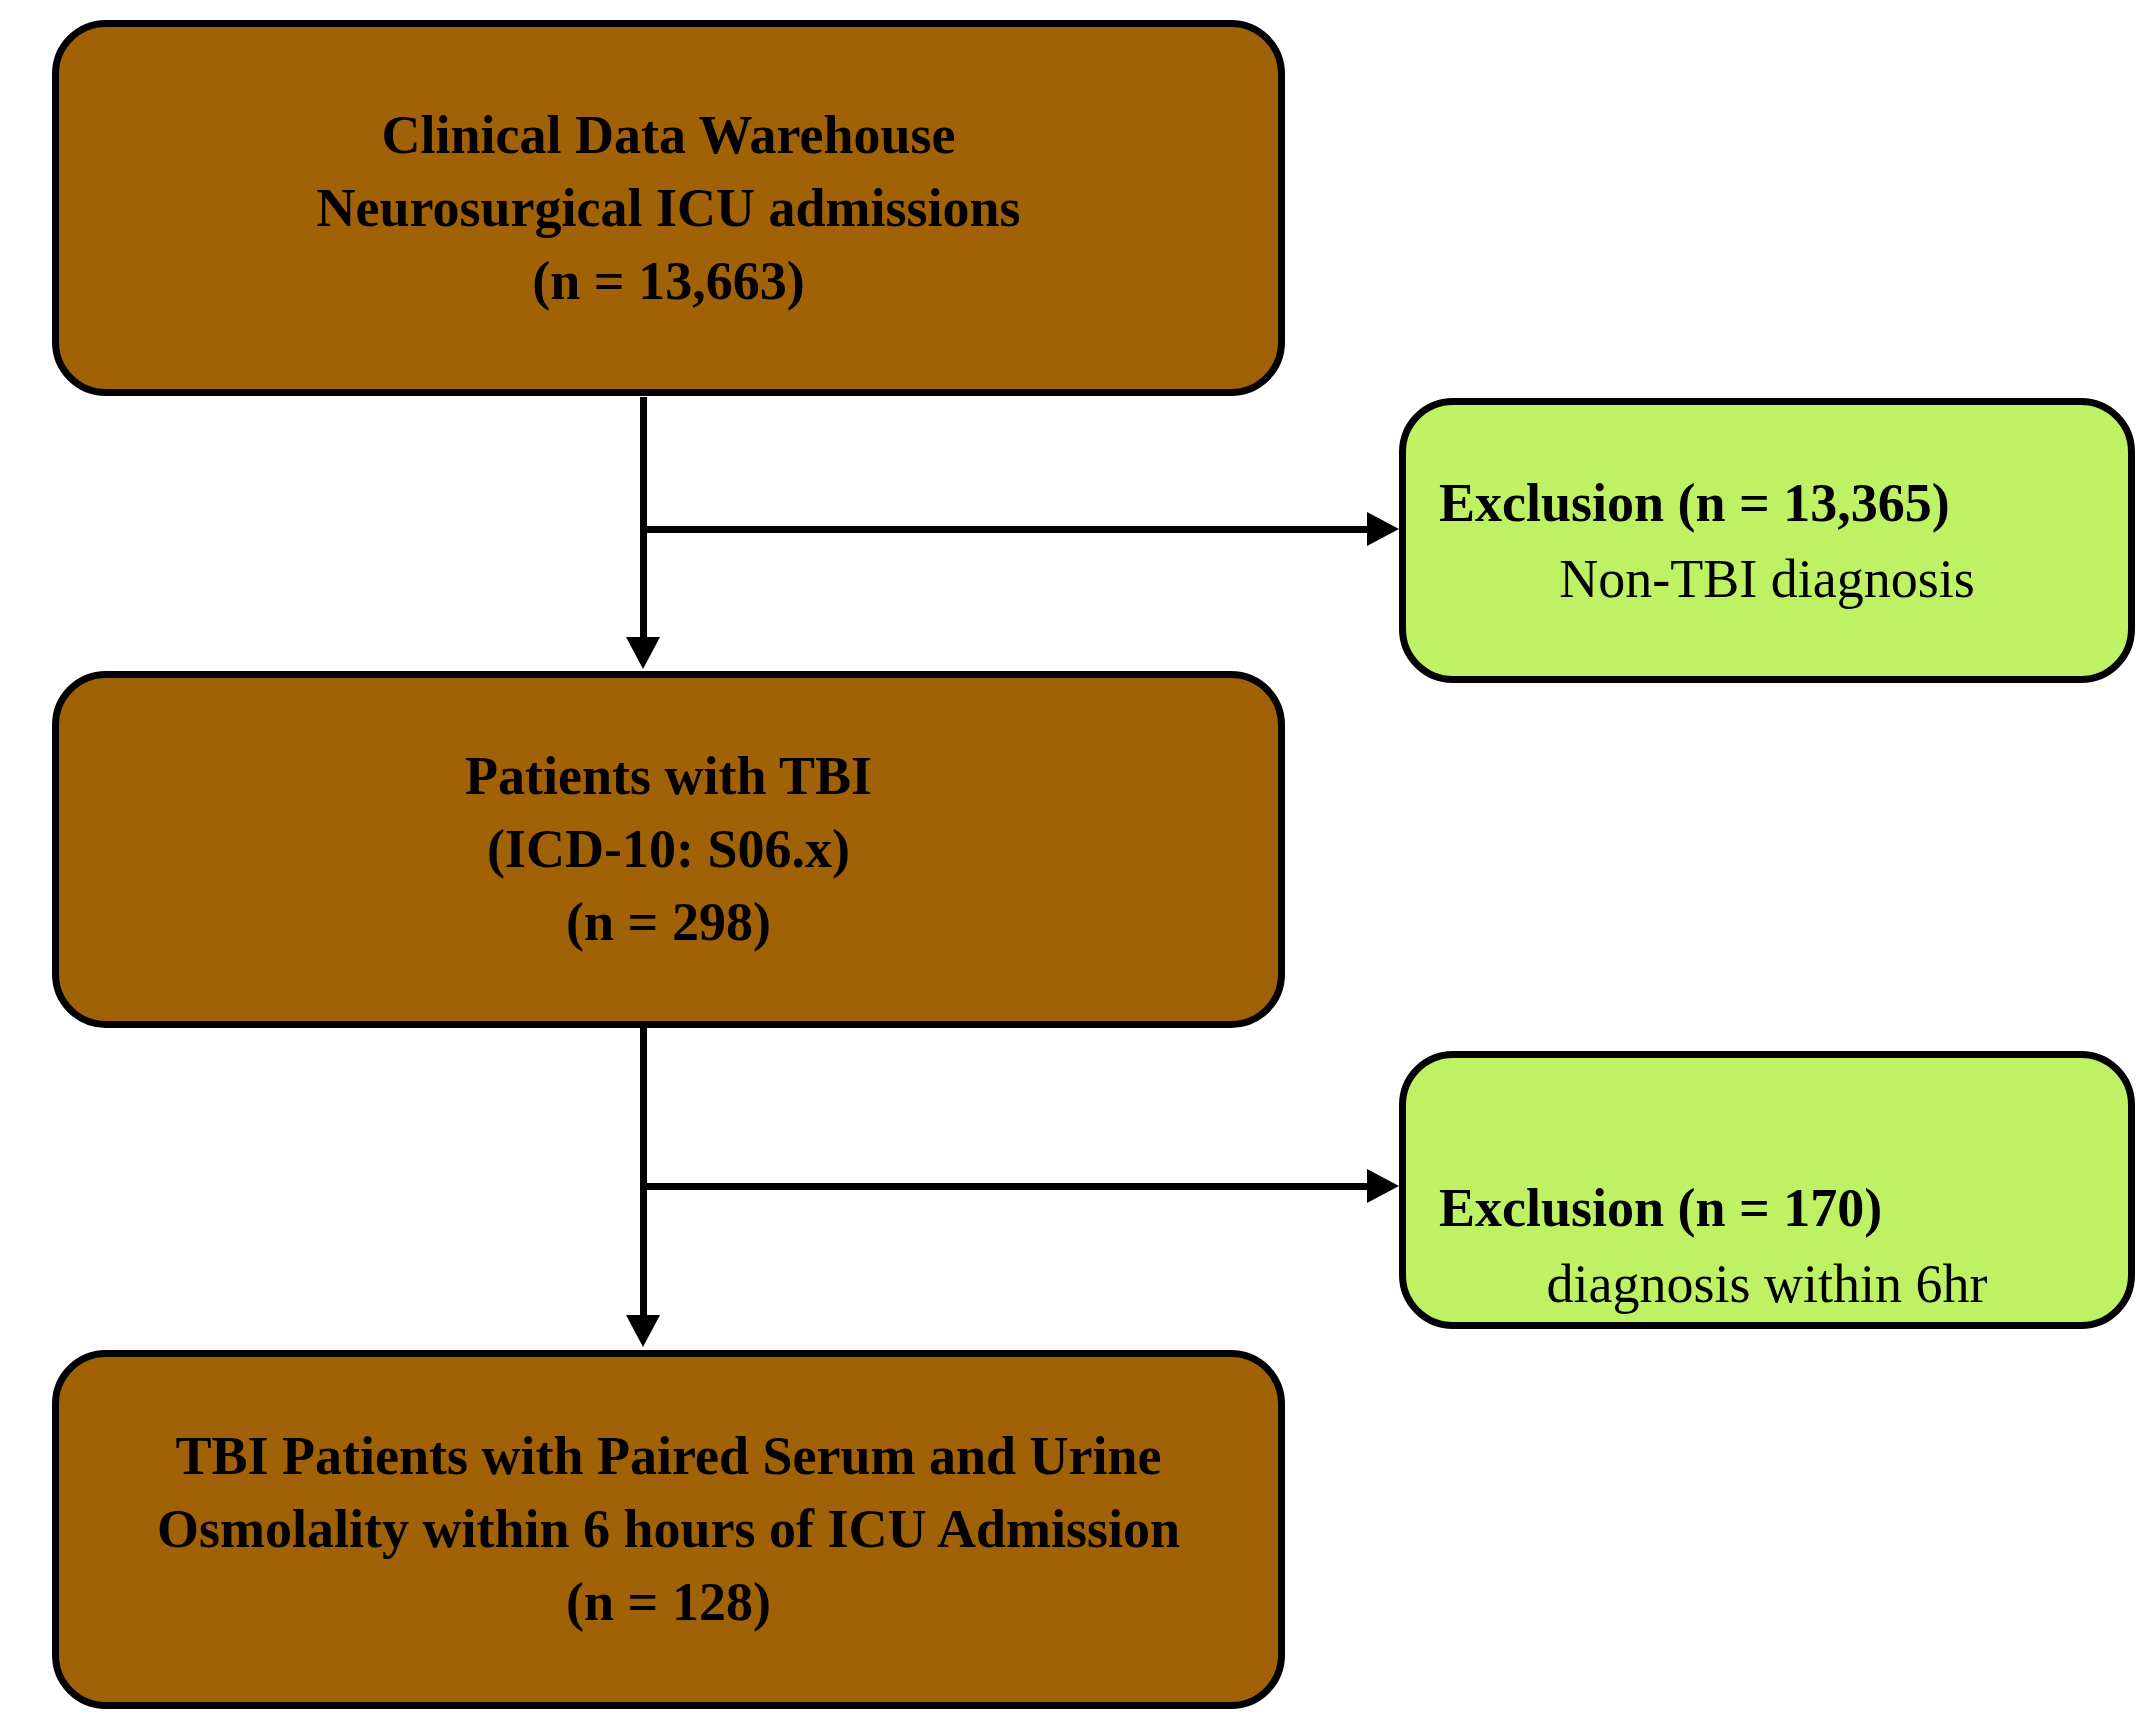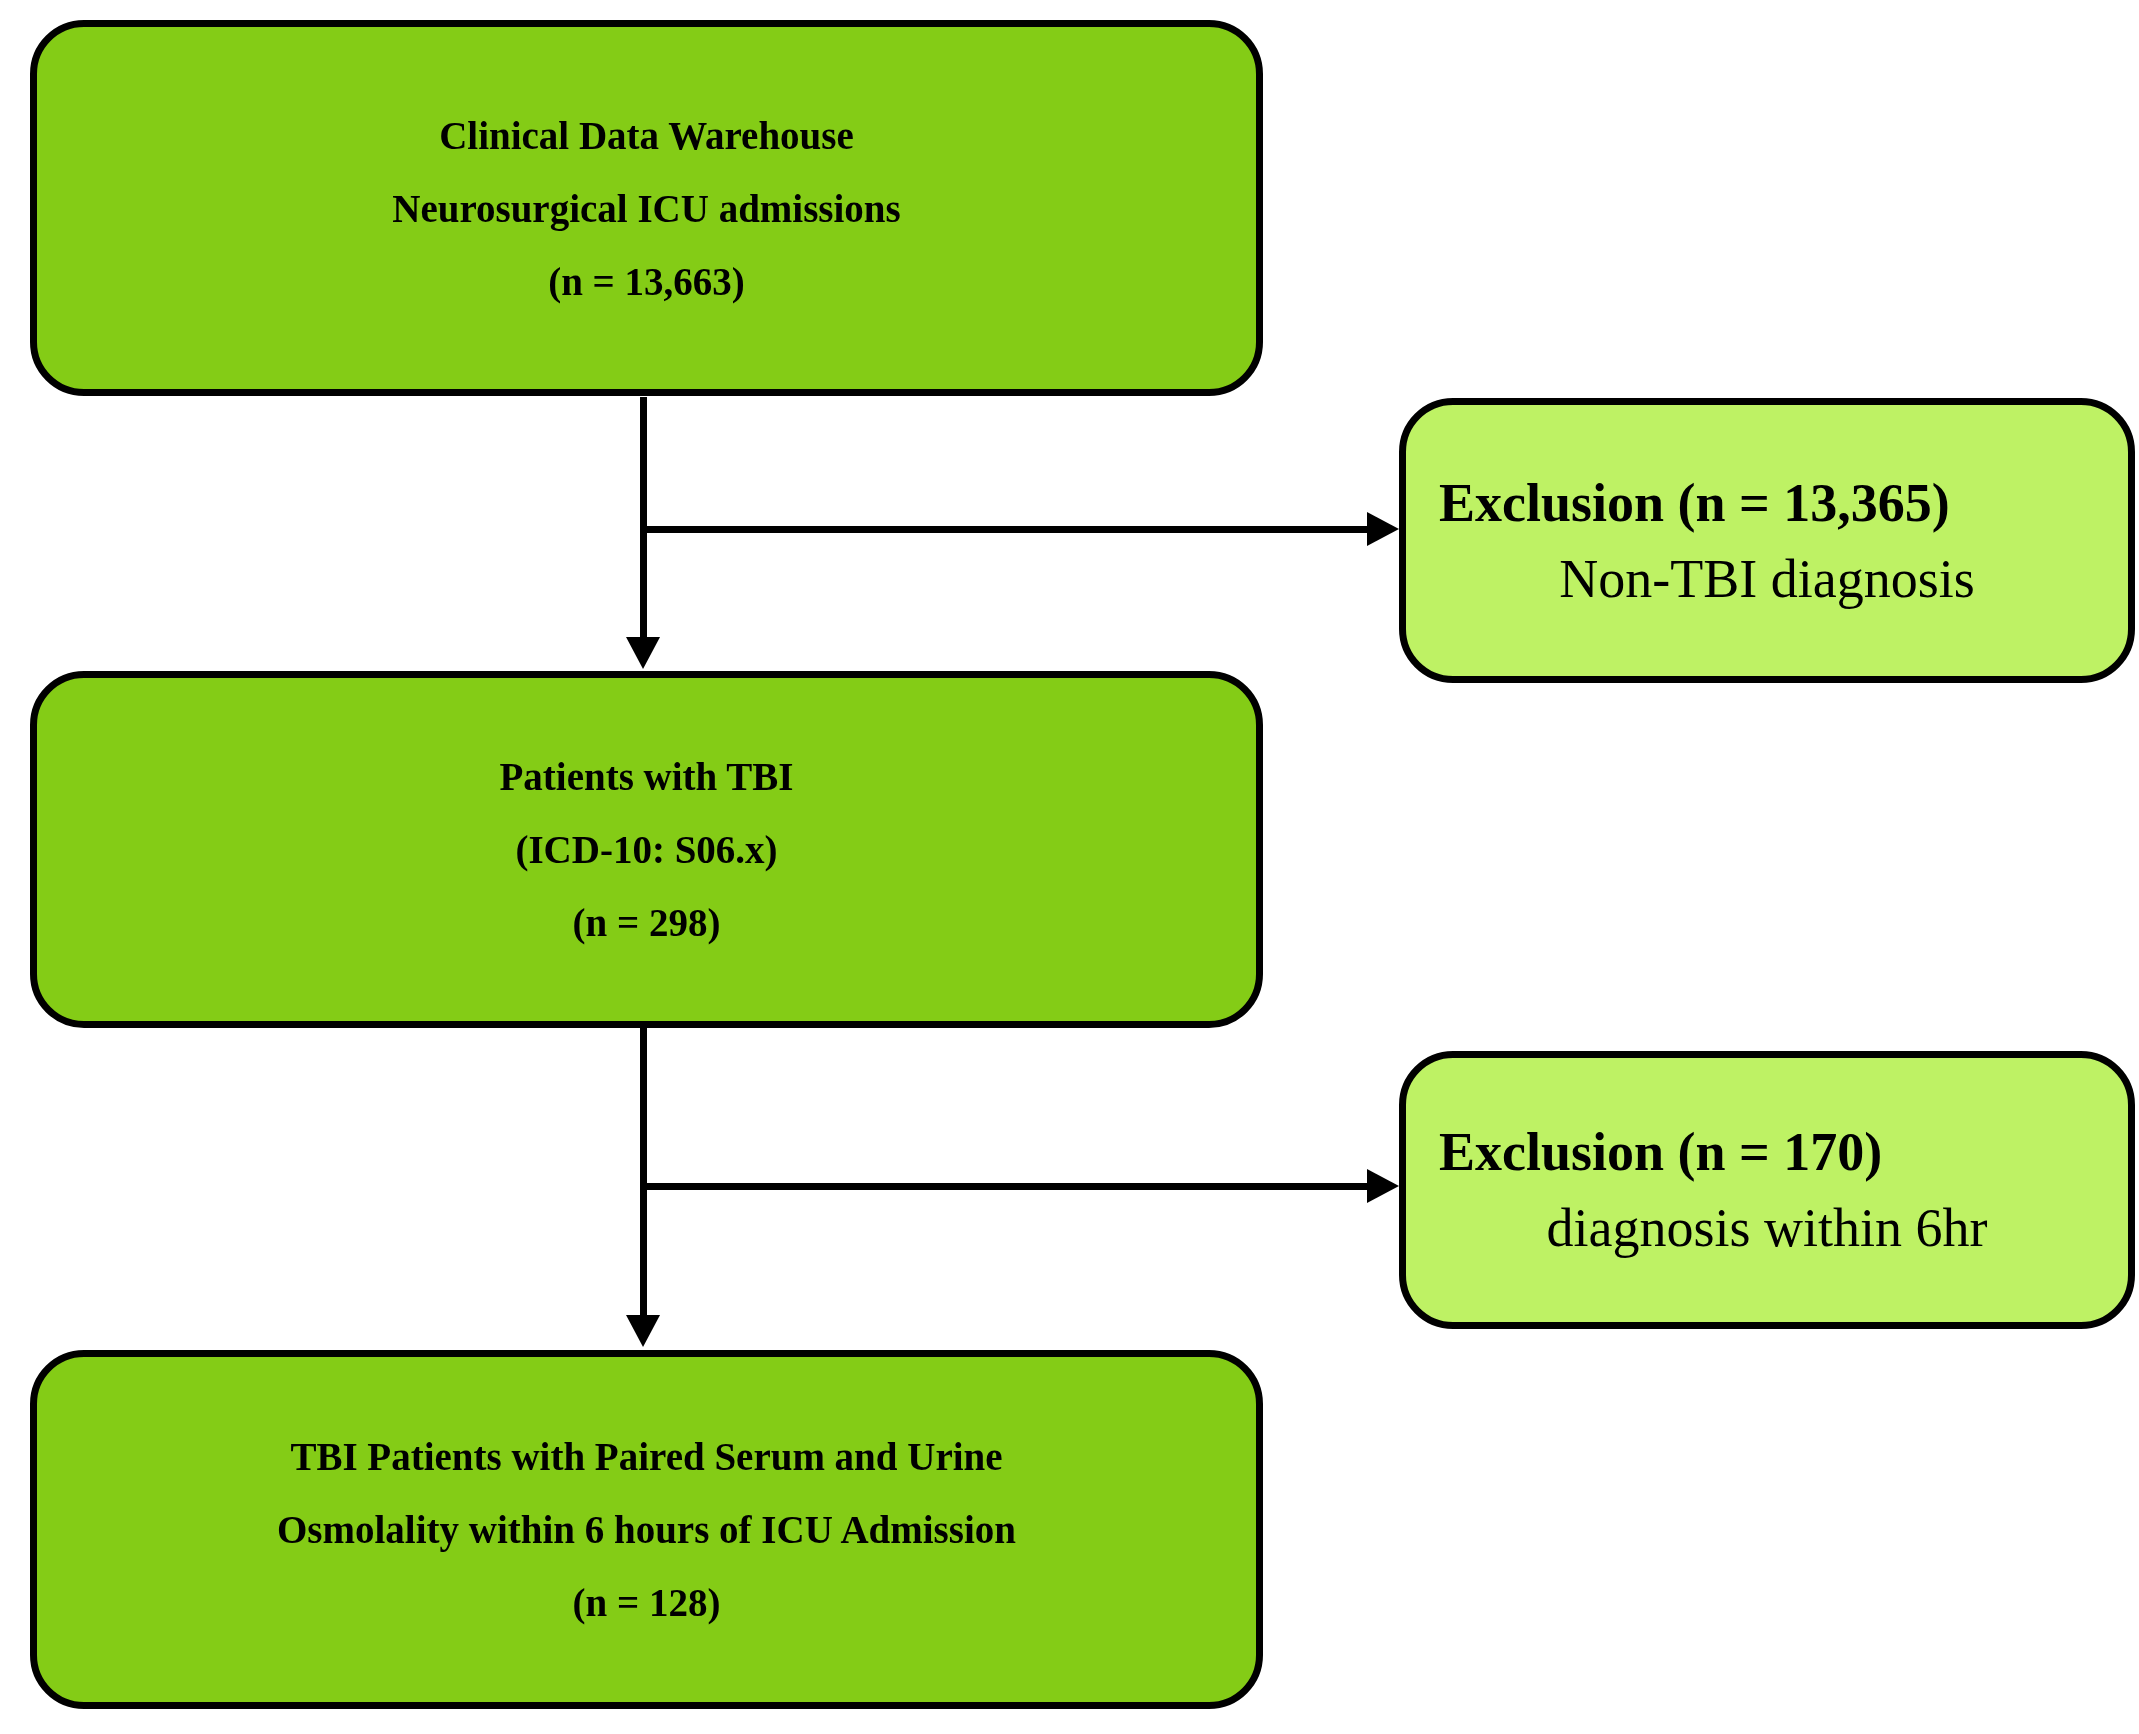--- a/index.html
+++ b/index.html
@@ -14,45 +14,46 @@
   .node {
     position:absolute;
     box-sizing:border-box;
     border:7.5px solid #000000;
     border-radius:54px;
     display:flex;
     flex-direction:column;
     justify-content:center;
   }
   .node.blue {
-    background:#84cc16;
+    background:#a16207;
     align-items:center;
     text-align:center;
     font-weight:bold;
-    font-size:39px;
+    font-size:54px;
     line-height:73px;
+    margin-left:22px;
   }
   .node.green {
     background:#bef264;
     font-size:54px;
     line-height:76px;
   }
   .node.green .g-title {
     font-weight:bold;
     padding-left:33px;
   }
   .node.green .g-detail {
     font-weight:normal;
     text-align:center;
   }
   .box-source { left:30px;  top:20.4px;   width:1233px; height:376px; }
   .box-tbi    { left:30px;  top:671px;  width:1233px; height:357px; }
   .box-final  { left:30px;  top:1350px; width:1233px; height:359px; }
   .box-excl1  { left:1399px; top:398px;  width:736px; height:285px; }
-  .box-excl2  { left:1399px; top:1051px; width:736px; height:278px; }
+  .box-excl2  { left:1399px; top:1051px; width:736px; height:278px;justify-content:flex-end; }
 
   .vline { position:absolute; width:6.8px;  background:#000000; }
   .hline { position:absolute; height:6.8px; background:#000000; }
   .vline-1 { left:640px; top:397px;  height:243px; }
   .vline-2 { left:640px; top:1028px; height:290px; }
   .hline-1 { left:640px; top:526px;  width:729px; }
   .hline-2 { left:640px; top:1183px; width:729px; }
 
   .arrowhead-down {
     position:absolute; width:0; height:0;

